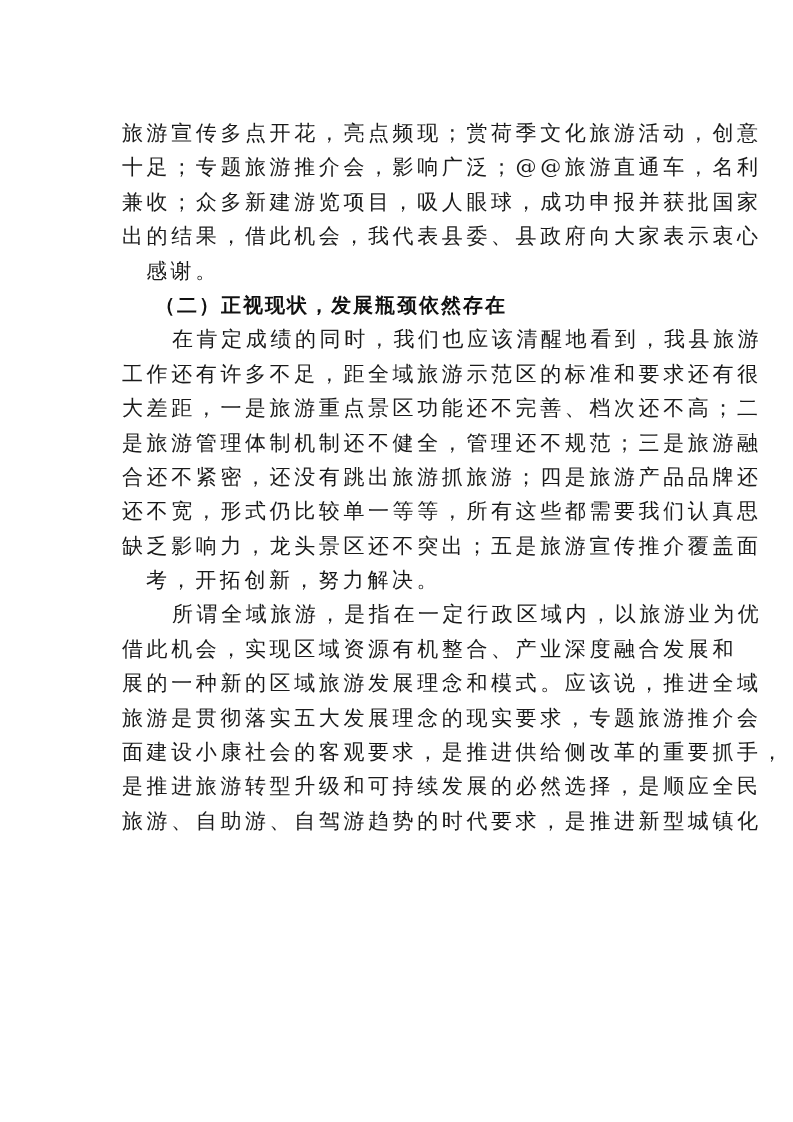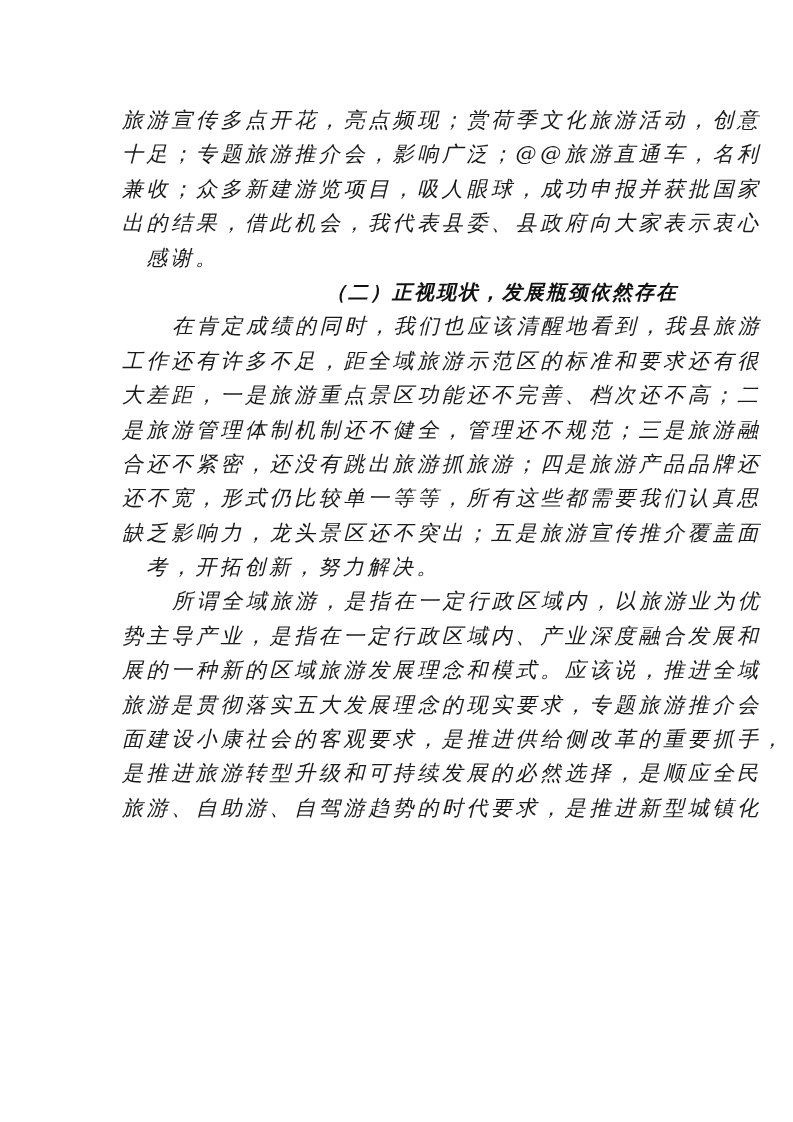--- a/index.html
+++ b/index.html
@@ -11,23 +11,22 @@
       width: 793px;
       height: 1122px;
       position: relative;
       overflow: hidden;
       font-family: "DejaVu Serif", "Liberation Serif", serif;
       color: #1a1a1a;
     }
     .page {
       position: absolute;
       left: 122px;
-      top: 103px;
+      top: 116px;
       width: 556px;
-      font-style: italic;
     }
     .line {
       height: 34.4px;
       line-height: 34.4px;
       font-size: 21px;
       white-space: nowrap;
       letter-spacing: 3.6px;
       text-align: justify;
       text-align-last: justify;
     }
@@ -40,21 +39,20 @@
     }
     .heading {
       height: 34.4px;
       line-height: 34.4px;
       font-size: 20px;
       font-weight: bold;
       white-space: nowrap;
       padding-left: 33px;
       letter-spacing: 2px;
       color: #111111;
-      text-align: right;
     }
   </style>
 </head>
 <body>
 
 <div class="page">
 
   <div>
     <div class="line">旅游宣传多点开花，亮点频现；赏荷季文化旅游活动，创意</div>
     <div class="line">十足；专题旅游推介会，影响广泛；@@旅游直通车，名利</div>
@@ -72,21 +70,21 @@
     <div class="line">是旅游管理体制机制还不健全，管理还不规范；三是旅游融</div>
     <div class="line">合还不紧密，还没有跳出旅游抓旅游；四是旅游产品品牌还</div>
     <div class="line">还不宽，形式仍比较单一等等，所有这些都需要我们认真思</div>
     <div class="line">缺乏影响力，龙头景区还不突出；五是旅游宣传推介覆盖面</div>
     <div class="line last">考，开拓创新，努力解决。</div>
   </div>
 
 
   <div>
     <div class="line indent">所谓全域旅游，是指在一定行政区域内，以旅游业为优</div>
-    <div class="line">势主导产业，是指在一定行政区域内、产业深度融合发展和</div>
+    <div class="line">借此机会，实现区域资源有机整合、产业深度融合发展和</div>
     <div class="line">展的一种新的区域旅游发展理念和模式。应该说，推进全域</div>
     <div class="line">旅游是贯彻落实五大发展理念的现实要求，专题旅游推介会</div>
     <div class="line">面建设小康社会的客观要求，是推进供给侧改革的重要抓手，</div>
     <div class="line">是推进旅游转型升级和可持续发展的必然选择，是顺应全民</div>
     <div class="line">旅游、自助游、自驾游趋势的时代要求，是推进新型城镇化</div>
   </div>
 
 </div>
 
 </body></html>

